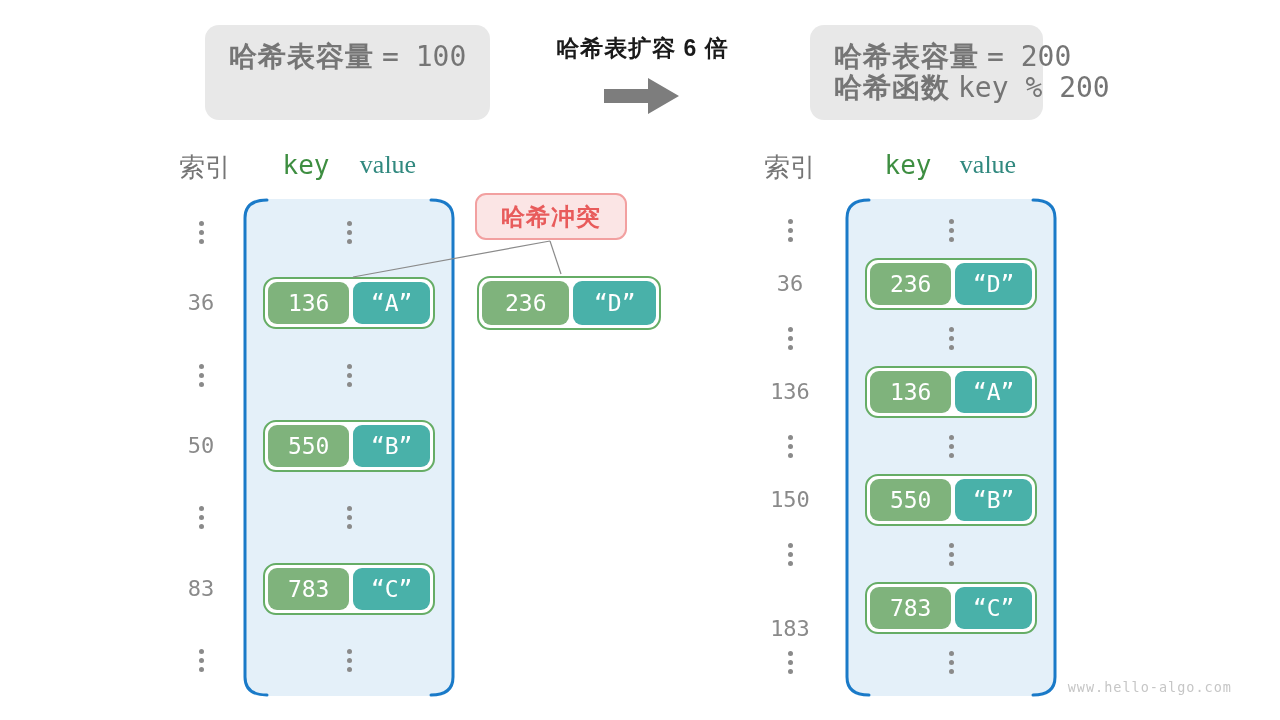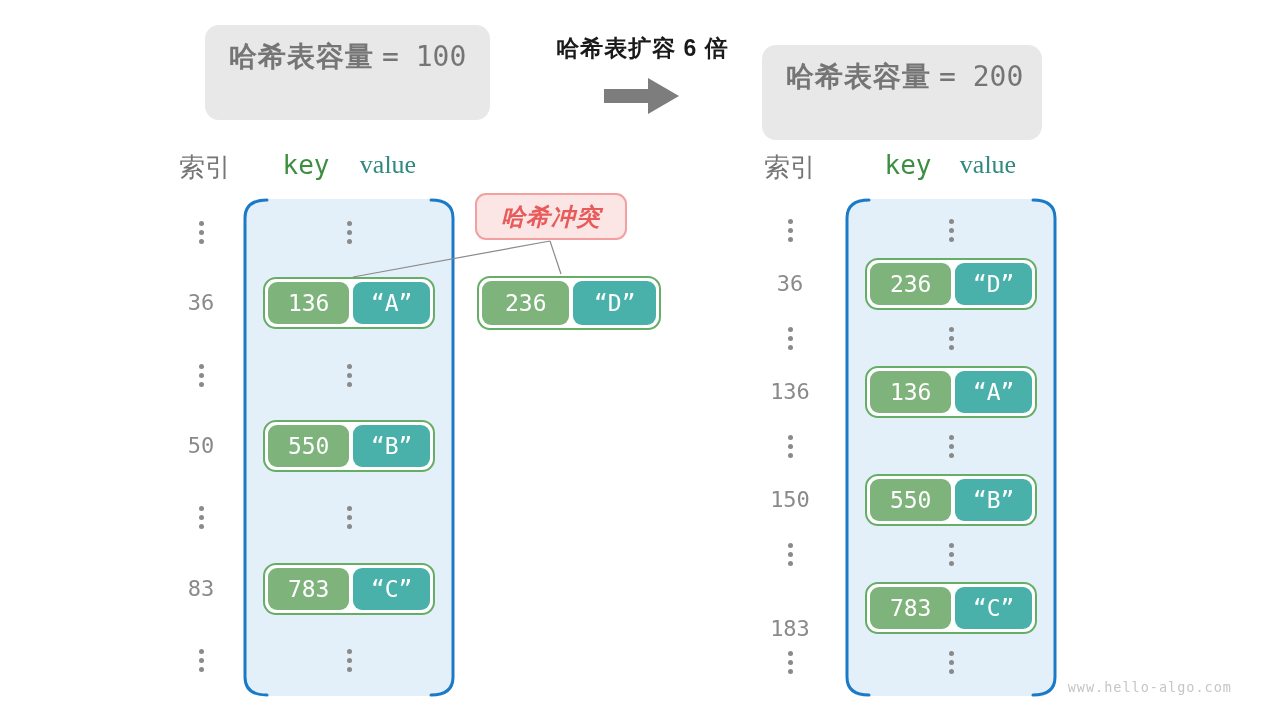--- a/index.html
+++ b/index.html
@@ -75,39 +75,40 @@
   }
 
   
   .collision-label{
     width:152px;height:47px;box-sizing:border-box;
     background:var(--collision-bg,#fbe5e5);
     border:2px solid var(--collision-border,#f2a0a0);
     border-radius:11px;
     color:var(--collision-red,#e85b5b);
     font-size:24px;font-weight:bold;letter-spacing:1px;
-    display:flex;align-items:center;justify-content:center;white-space:nowrap;font-style:italic;
+    display:flex;align-items:center;justify-content:center;white-space:nowrap;
   }
   .collision-pair{left:0;width:184px;height:54px;}
 
   .watermark{
     font-family:"DejaVu Sans Mono",monospace;font-size:13.5px;
     color:var(--watermark,#c6c6c6);letter-spacing:1px;
   }
   svg{display:block;}
 </style>
 </head>
 <body>
 
 <div class="abs info-box" style="left:205px;top:25px;width:285px;height:95px;">
   <div><span class="lbl">哈希表容量</span><span class="val">= 100</span></div>
 </div>
 
-<div class="abs info-box" style="left:762px;top:25px;width:280px;height:95px;margin-top:20px;">
+<div class="abs info-box" style="left:810px;top:25px;width:233px;height:95px;">
   <div><span class="lbl">哈希表容量</span><span class="val">= 200</span></div>
+  <div><span class="lbl">哈希函数</span><span class="val">key % 200</span></div>
 </div>
 
 <div class="abs fig-title" style="left:500px;top:33px;width:285px;">哈希表扩容 6 倍</div>
 <svg class="abs" style="left:604px;top:77px;" width="76" height="38" viewBox="0 0 76 38">
   <polygon points="0,12 44,12 44,1 75,19 44,37 44,26 0,26" fill="var(--arrow-gray,#7d7d7d)"></polygon>
 </svg>
 
 <div class="abs hdr hdr-index" style="left:163px;top:150px;">索引</div>
 <div class="abs hdr hdr-key" style="left:264px;top:150px;">key</div>
 <div class="abs hdr hdr-value" style="left:346px;top:150px;">value</div>

